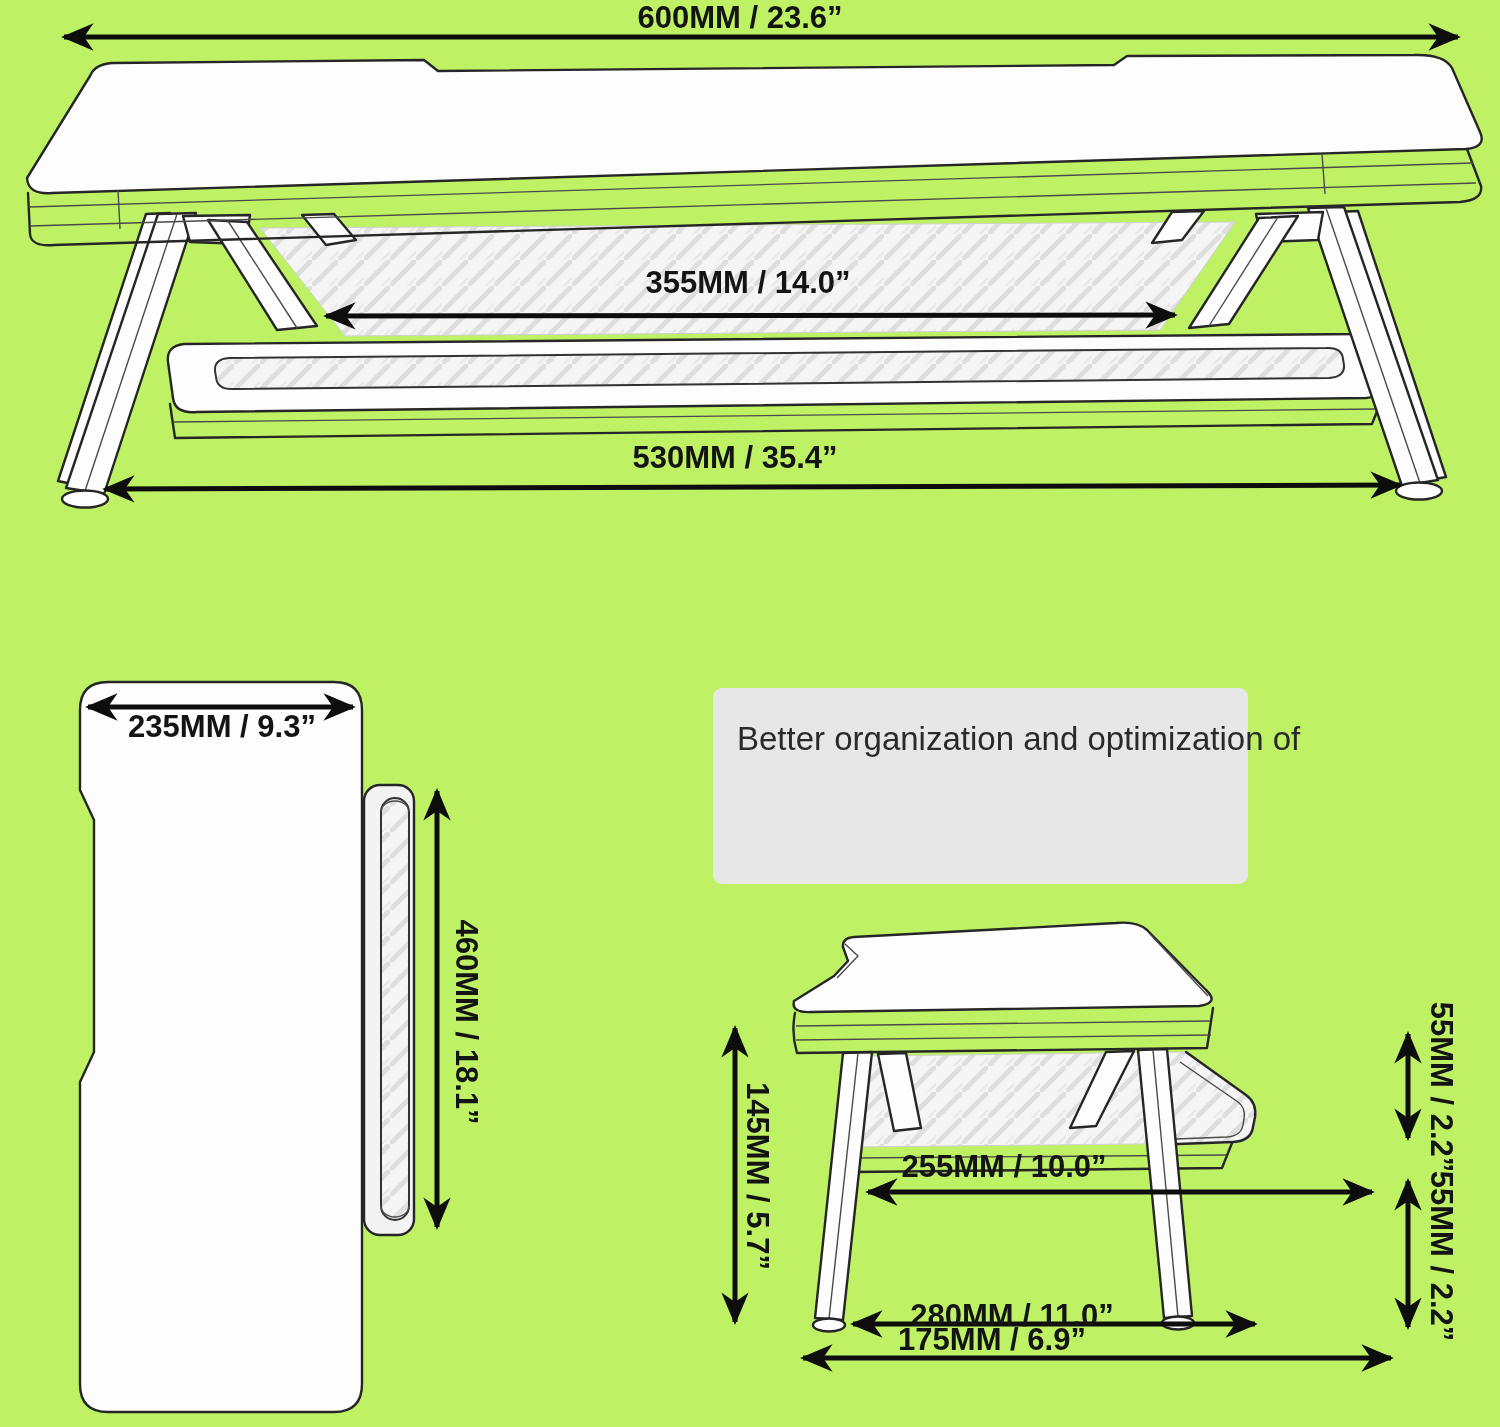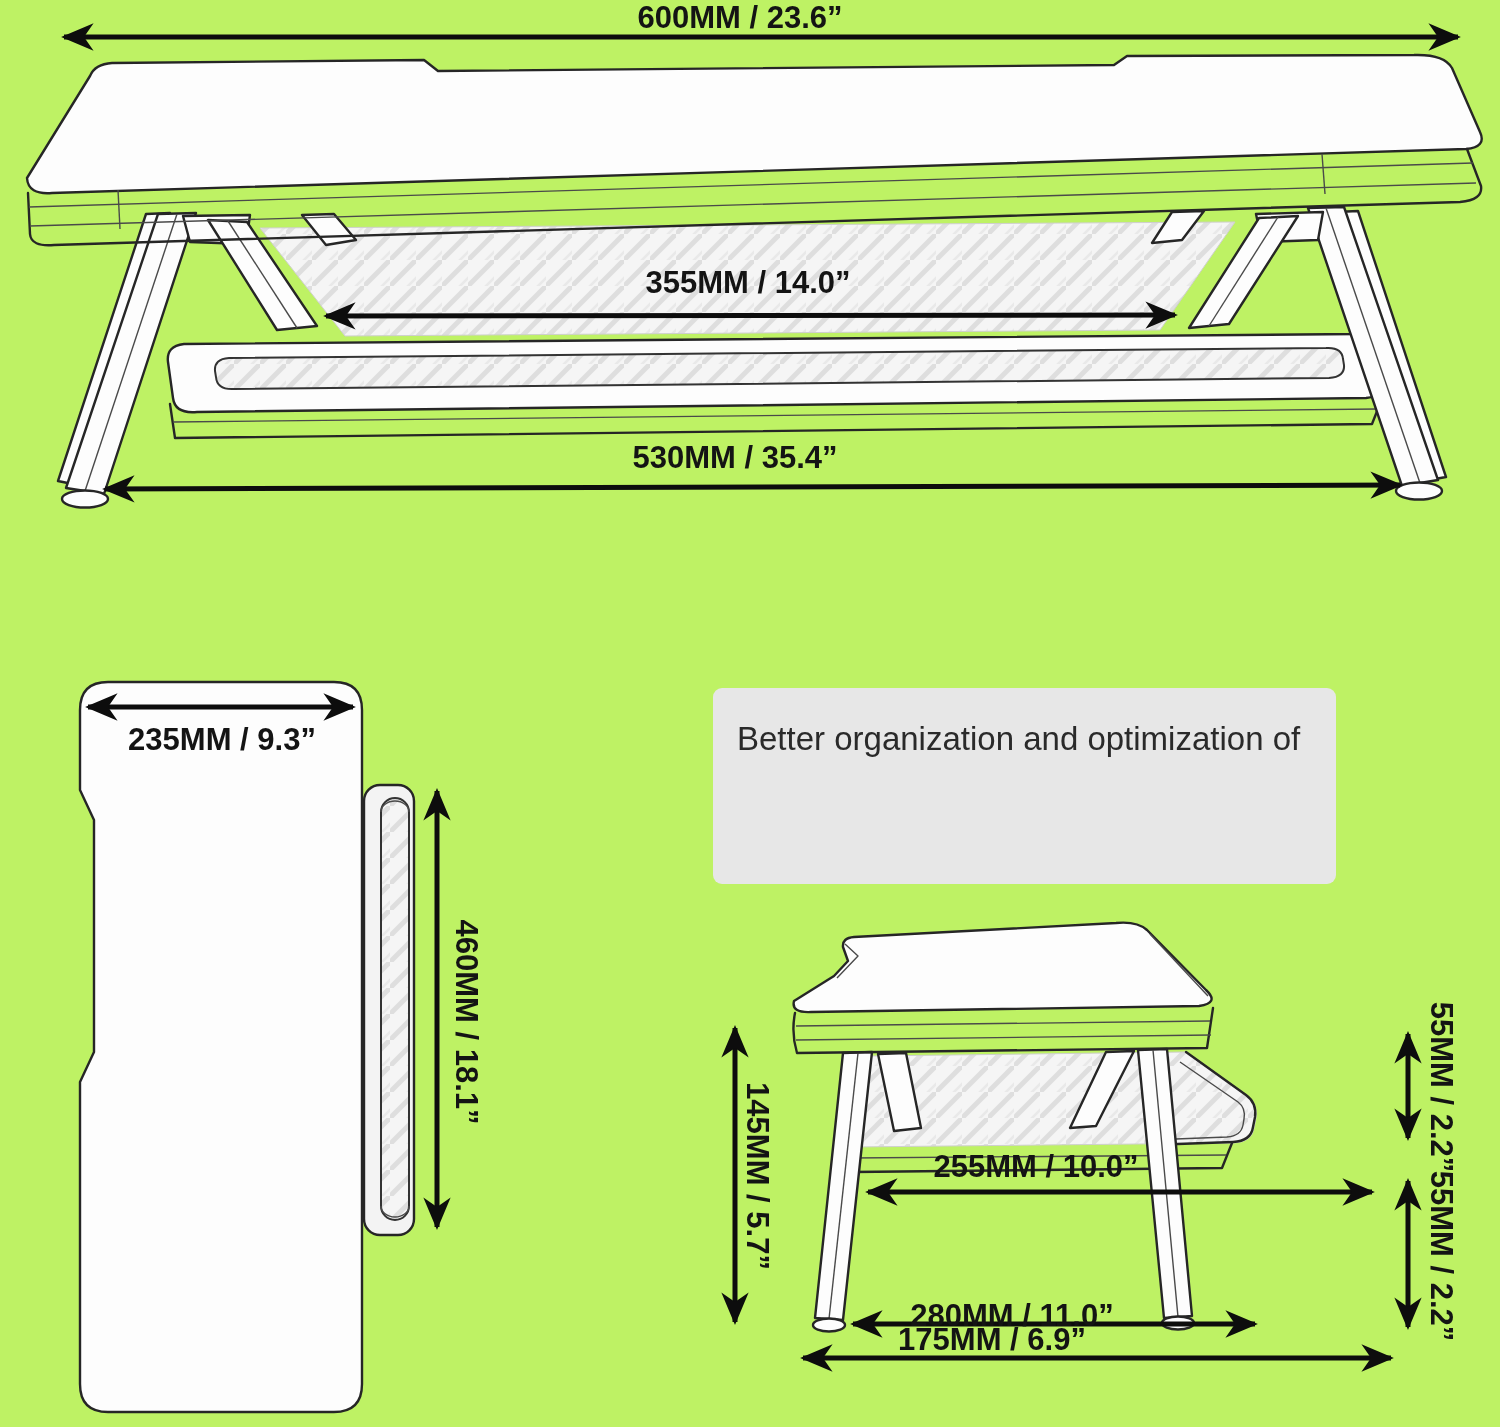--- a/index.html
+++ b/index.html
@@ -7,21 +7,21 @@
     position:relative;width:1500px;height:1427px;background:#bef264;
     overflow:hidden;font-family:"Liberation Sans",sans-serif;
   }
   .canvas svg{position:absolute;left:0;top:0;}
   .dim{
     position:absolute;font-weight:700;font-size:31px;color:#141414;
     white-space:nowrap;transform:translate(-50%,-50%);letter-spacing:0px;
   }
   .dim.vert{transform:translate(-50%,-50%) rotate(90deg);}
   .infobox{
-    position:absolute;left:713px;top:688px;width:623px;height:196px;
+    position:absolute;left:713px;top:688px;width:535px;height:196px;
     background:#e7e7e7;border-radius:9px;box-sizing:border-box;
     padding:28px 10px 0 24px;font-size:33px;line-height:45px;color:#2a2a2a;
   }
   .infobox div{white-space:pre;}
   
   .ln{fill:none;stroke:#262626;stroke-width:2.4;stroke-linejoin:round;stroke-linecap:round;}
   .thin{fill:none;stroke:#4a4a4a;stroke-width:1.4;stroke-linejoin:round;}
   .solidw{fill:#fdfdfd;stroke:#262626;stroke-width:2.4;stroke-linejoin:round;}
   .solidg{fill:#f3f3f3;stroke:#262626;stroke-width:2.4;stroke-linejoin:round;}
   .arrow{stroke:#0d0d0d;stroke-width:5;}
@@ -132,26 +132,26 @@
     <line class="arrow" x1="1408" y1="1181" x2="1408" y2="1327" marker-start="url(#ah)" marker-end="url(#ah)"></line>
     <line class="arrow" x1="853" y1="1324" x2="1255" y2="1324" marker-start="url(#ah)" marker-end="url(#ah)"></line>
     <line class="arrow" x1="803" y1="1358" x2="1391" y2="1358" marker-start="url(#ah)" marker-end="url(#ah)"></line>
   </g>
 </svg>
 
 <div class="dim" style="left:740px;top:18px;">600MM / 23.6”</div>
 <div class="dim" style="left:748px;top:283px;">355MM / 14.0”</div>
 <div class="dim" style="left:735px;top:458px;">530MM / 35.4”</div>
 
-<div class="dim" style="left:222px;top:727px;margin-top:13px;">235MM / 9.3”</div>
+<div class="dim" style="left:222px;top:727px;">235MM / 9.3”</div>
 <div class="dim vert" style="left:466px;top:1022px;">460MM / 18.1”</div>
 
 <div class="dim vert" style="left:757px;top:1176px;">145MM / 5.7”</div>
 <div class="dim vert" style="left:1441px;top:1087px;">55MM / 2.2”</div>
-<div class="dim" style="left:1036px;top:1167px;text-align:center;">255MM / 10.0”</div>
+<div class="dim" style="left:1004px;top:1167px;text-align:center;">255MM / 10.0”</div>
 <div class="dim vert" style="left:1441px;top:1256px;">55MM / 2.2”</div>
 <div class="dim" style="left:992px;top:1340px;">175MM / 6.9”</div>
 <div class="dim" style="left:1012px;top:1316px;">280MM / 11.0”</div>
 
 <div class="infobox">
   <div>Better organization and optimization of</div>
 </div>
 
 </div>
 

